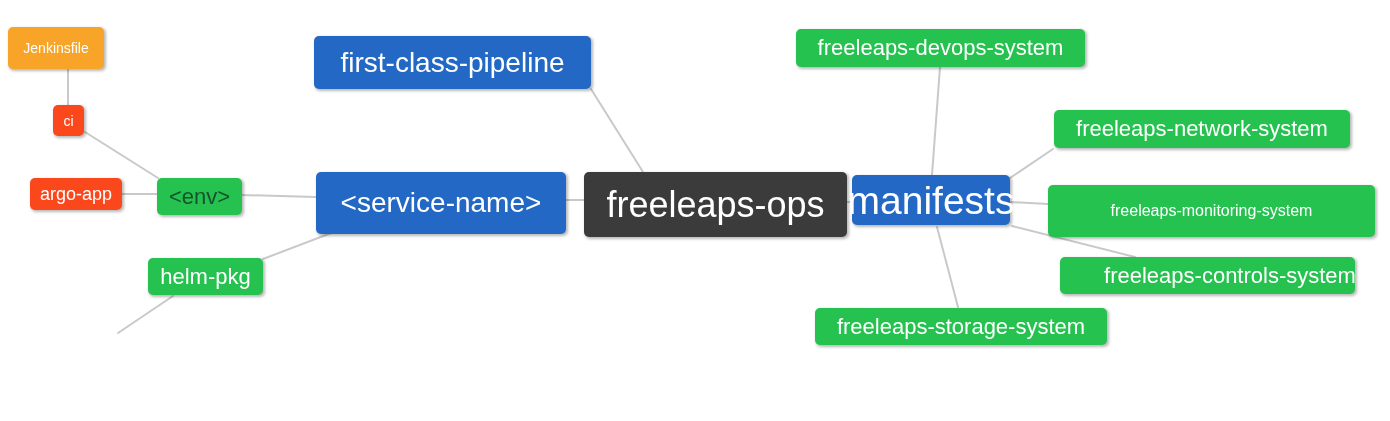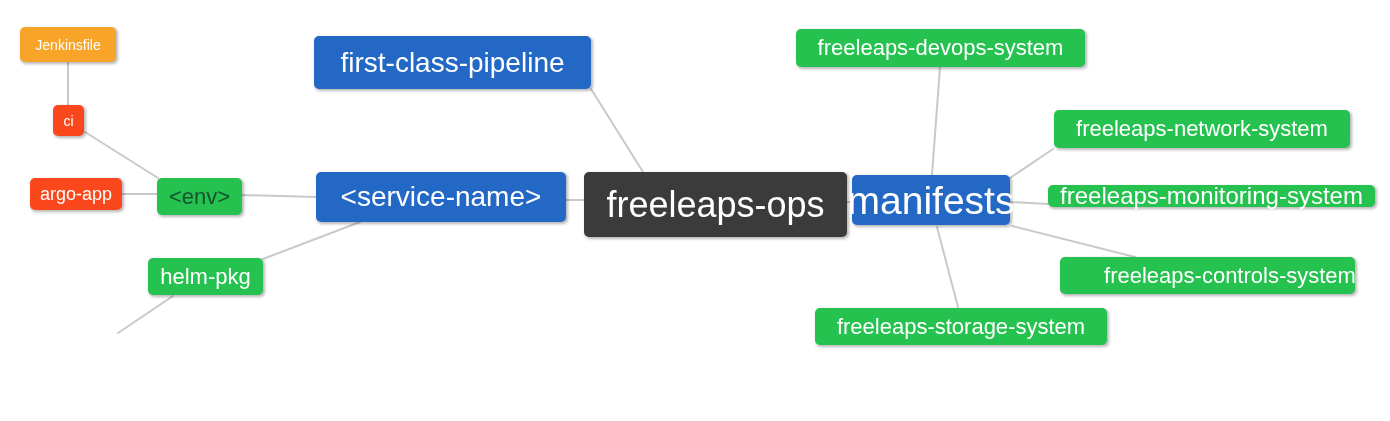--- a/index.html
+++ b/index.html
@@ -35,33 +35,33 @@
     justify-content: center;
     color: #ffffff;
     border-radius: 5px;
     box-shadow: 1.5px 1.5px 3px rgba(0,0,0,0.28);
     white-space: nowrap;
     box-sizing: border-box;
     cursor: default;
     line-height: 1;
   }
   
-  .n-jenkinsfile { left: 20px;   top: 27px;  width: 96px;  height: 35px; font-size: 14px; }
+  .n-jenkinsfile { left: 8px;   top: 27px;  width: 96px;  height: 42px; font-size: 14px; }
   .n-ci          { left: 53px;   top: 105px; width: 31px;  height: 31px; font-size: 14px; }
   .n-argo        { left: 30px;   top: 178px; width: 92px;  height: 32px; font-size: 18px; }
   .n-env         { left: 157px;  top: 178px; width: 85px;  height: 37px; font-size: 22px; }
   .n-helm        { left: 148px;  top: 258px; width: 115px; height: 37px; font-size: 22px; }
   .n-values      { left: 8px;    top: 332px; width: 169px; height: 33px; font-size: 17px; }
   .n-fcp         { left: 314px;  top: 36px;  width: 277px; height: 53px; font-size: 28px; }
-  .n-service     { left: 316px;  top: 172px; width: 250px; height: 50px; font-size: 28px; }
+  .n-service     { left: 316px;  top: 172px; width: 250px; height: 62px; font-size: 28px; }
   .n-root        { left: 584px;  top: 172px; width: 263px; height: 65px; font-size: 36px; }
   .n-manifests   { left: 852px;  top: 175px; width: 158px; height: 50px; font-size: 39px; }
   .n-devops      { left: 796px;  top: 29px;  width: 289px; height: 38px; font-size: 22px; }
   .n-network     { left: 1054px; top: 110px; width: 296px; height: 38px; font-size: 22px; }
-  .n-monitoring  { left: 1048px; top: 185px; width: 327px; height: 22px; font-size: 24px; }
+  .n-monitoring  { left: 1048px; top: 185px; width: 327px; height: 52px; font-size: 16px; }
   .n-controls    { left: 1060px; top: 257px; width: 295px; height: 37px; font-size: 22px; padding-left: 45px; }
   .n-storage     { left: 815px;  top: 308px; width: 292px; height: 37px; font-size: 22px; }
 </style>
 </head>
 <body>
 
 <div id="canvas" style="background: rgb(255, 255, 255);">
 
   <svg id="edges" viewBox="0 0 1390 421" xmlns="http://www.w3.org/2000/svg" aria-hidden="true">
     <line class="edge" x1="68" y1="58" x2="68" y2="105" stroke="#c9c9c9"></line>

